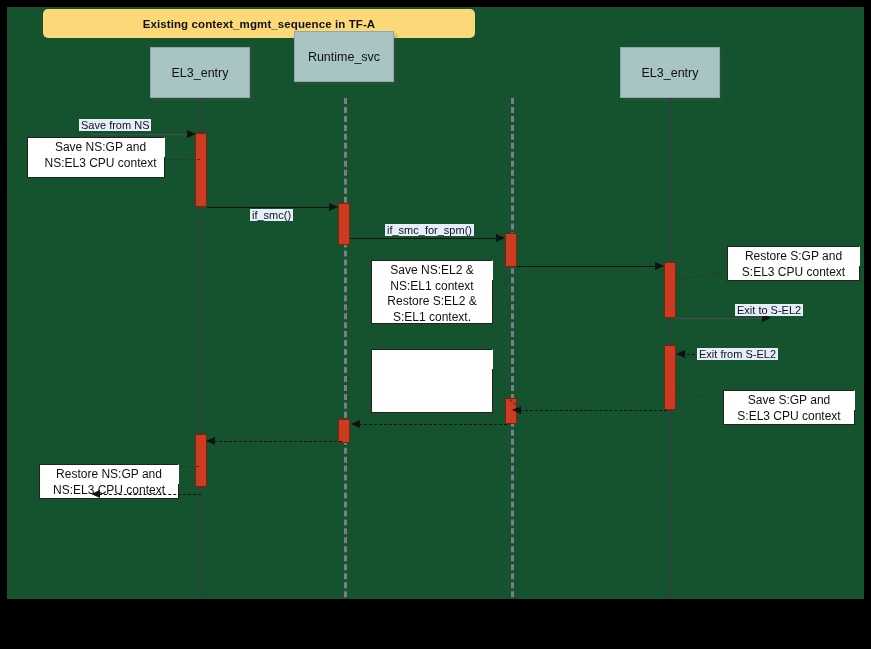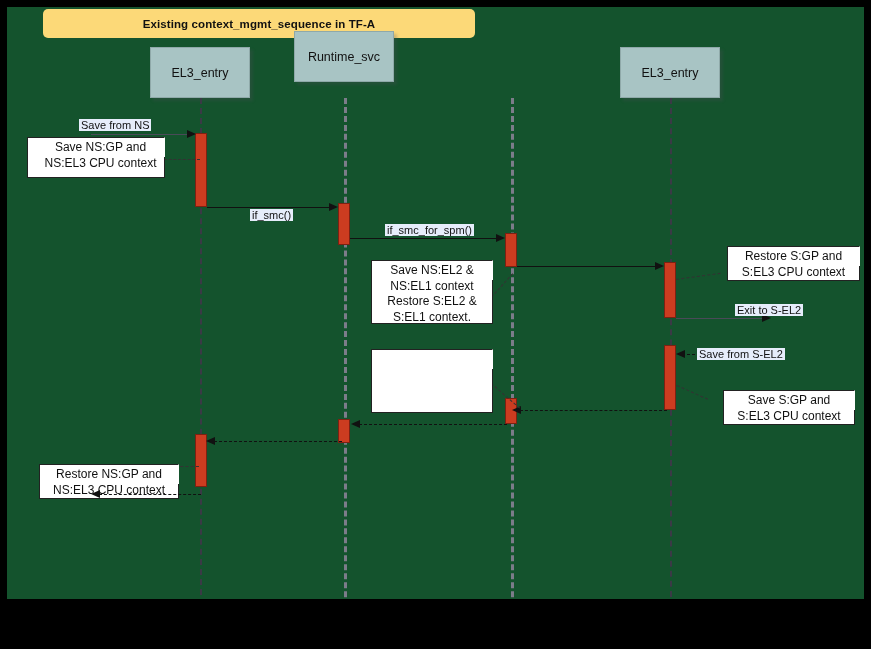--- a/index.html
+++ b/index.html
@@ -247,21 +247,21 @@
         <span class="note-line">S:EL3 CPU context</span>
       </div>
     </div>
 
     <div class="msg-line solid-gray" style="left:669px; top:311px; width:90px;"></div>
     <div class="arrowhead-right" style="left:755px; top:307px;"></div>
     <div class="msg-label" style="left:728px; top:297px;">Exit to S-EL2</div>
 
     <div class="msg-line dashed" style="left:680px; top:347px; width:88px;"></div>
     <div class="arrowhead-left" style="left:669px; top:343px;"></div>
-    <div class="msg-label" style="left:690px; top:341px;">Save from S-EL2</div>
+    <div class="msg-label" style="left:690px; top:341px;">Exit from S-EL2</div>
 
     <div class="connector" style="left:670px; top:378px; width:34px; transform:rotate(24deg);"></div>
     <div class="note" style="left:695px; top:383px; width:132px; height:35px;margin-left:21px;">
       <div class="fold-edge"></div>
       <div class="fold"></div>
       <div class="note-body">
         <span class="note-line">Save S:GP and</span>
         <span class="note-line">S:EL3 CPU context</span>
       </div>
     </div>

